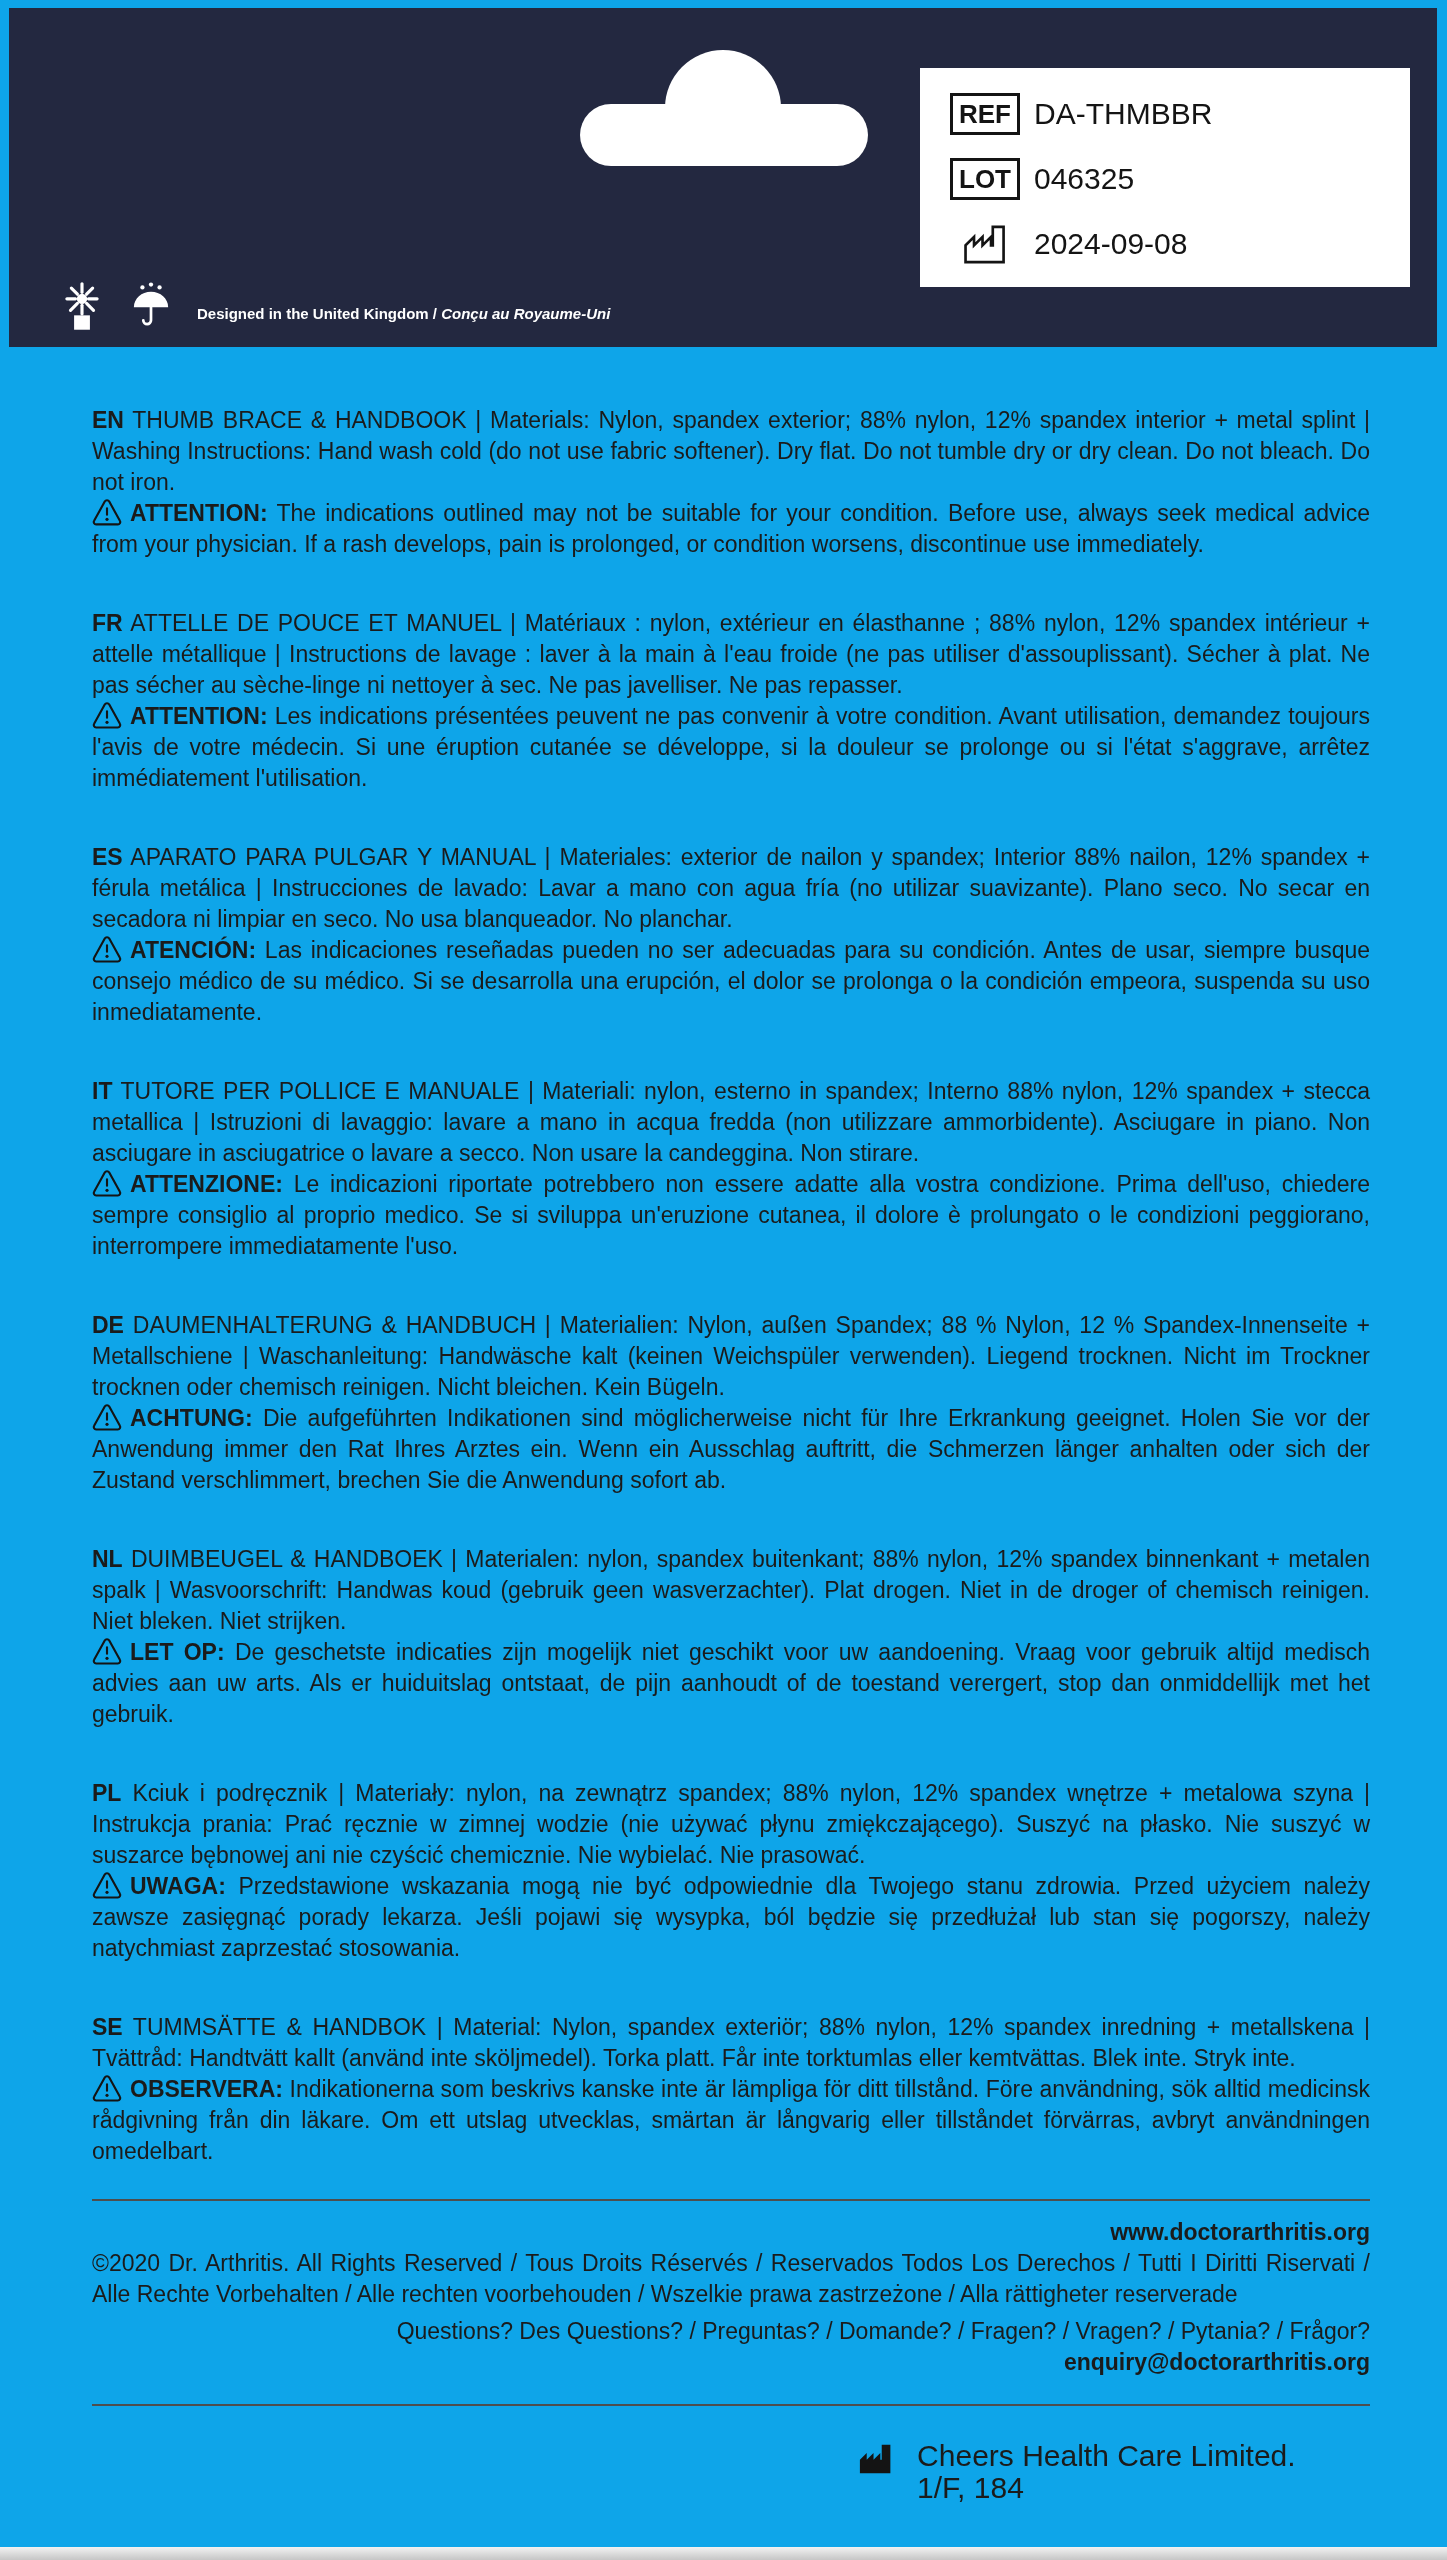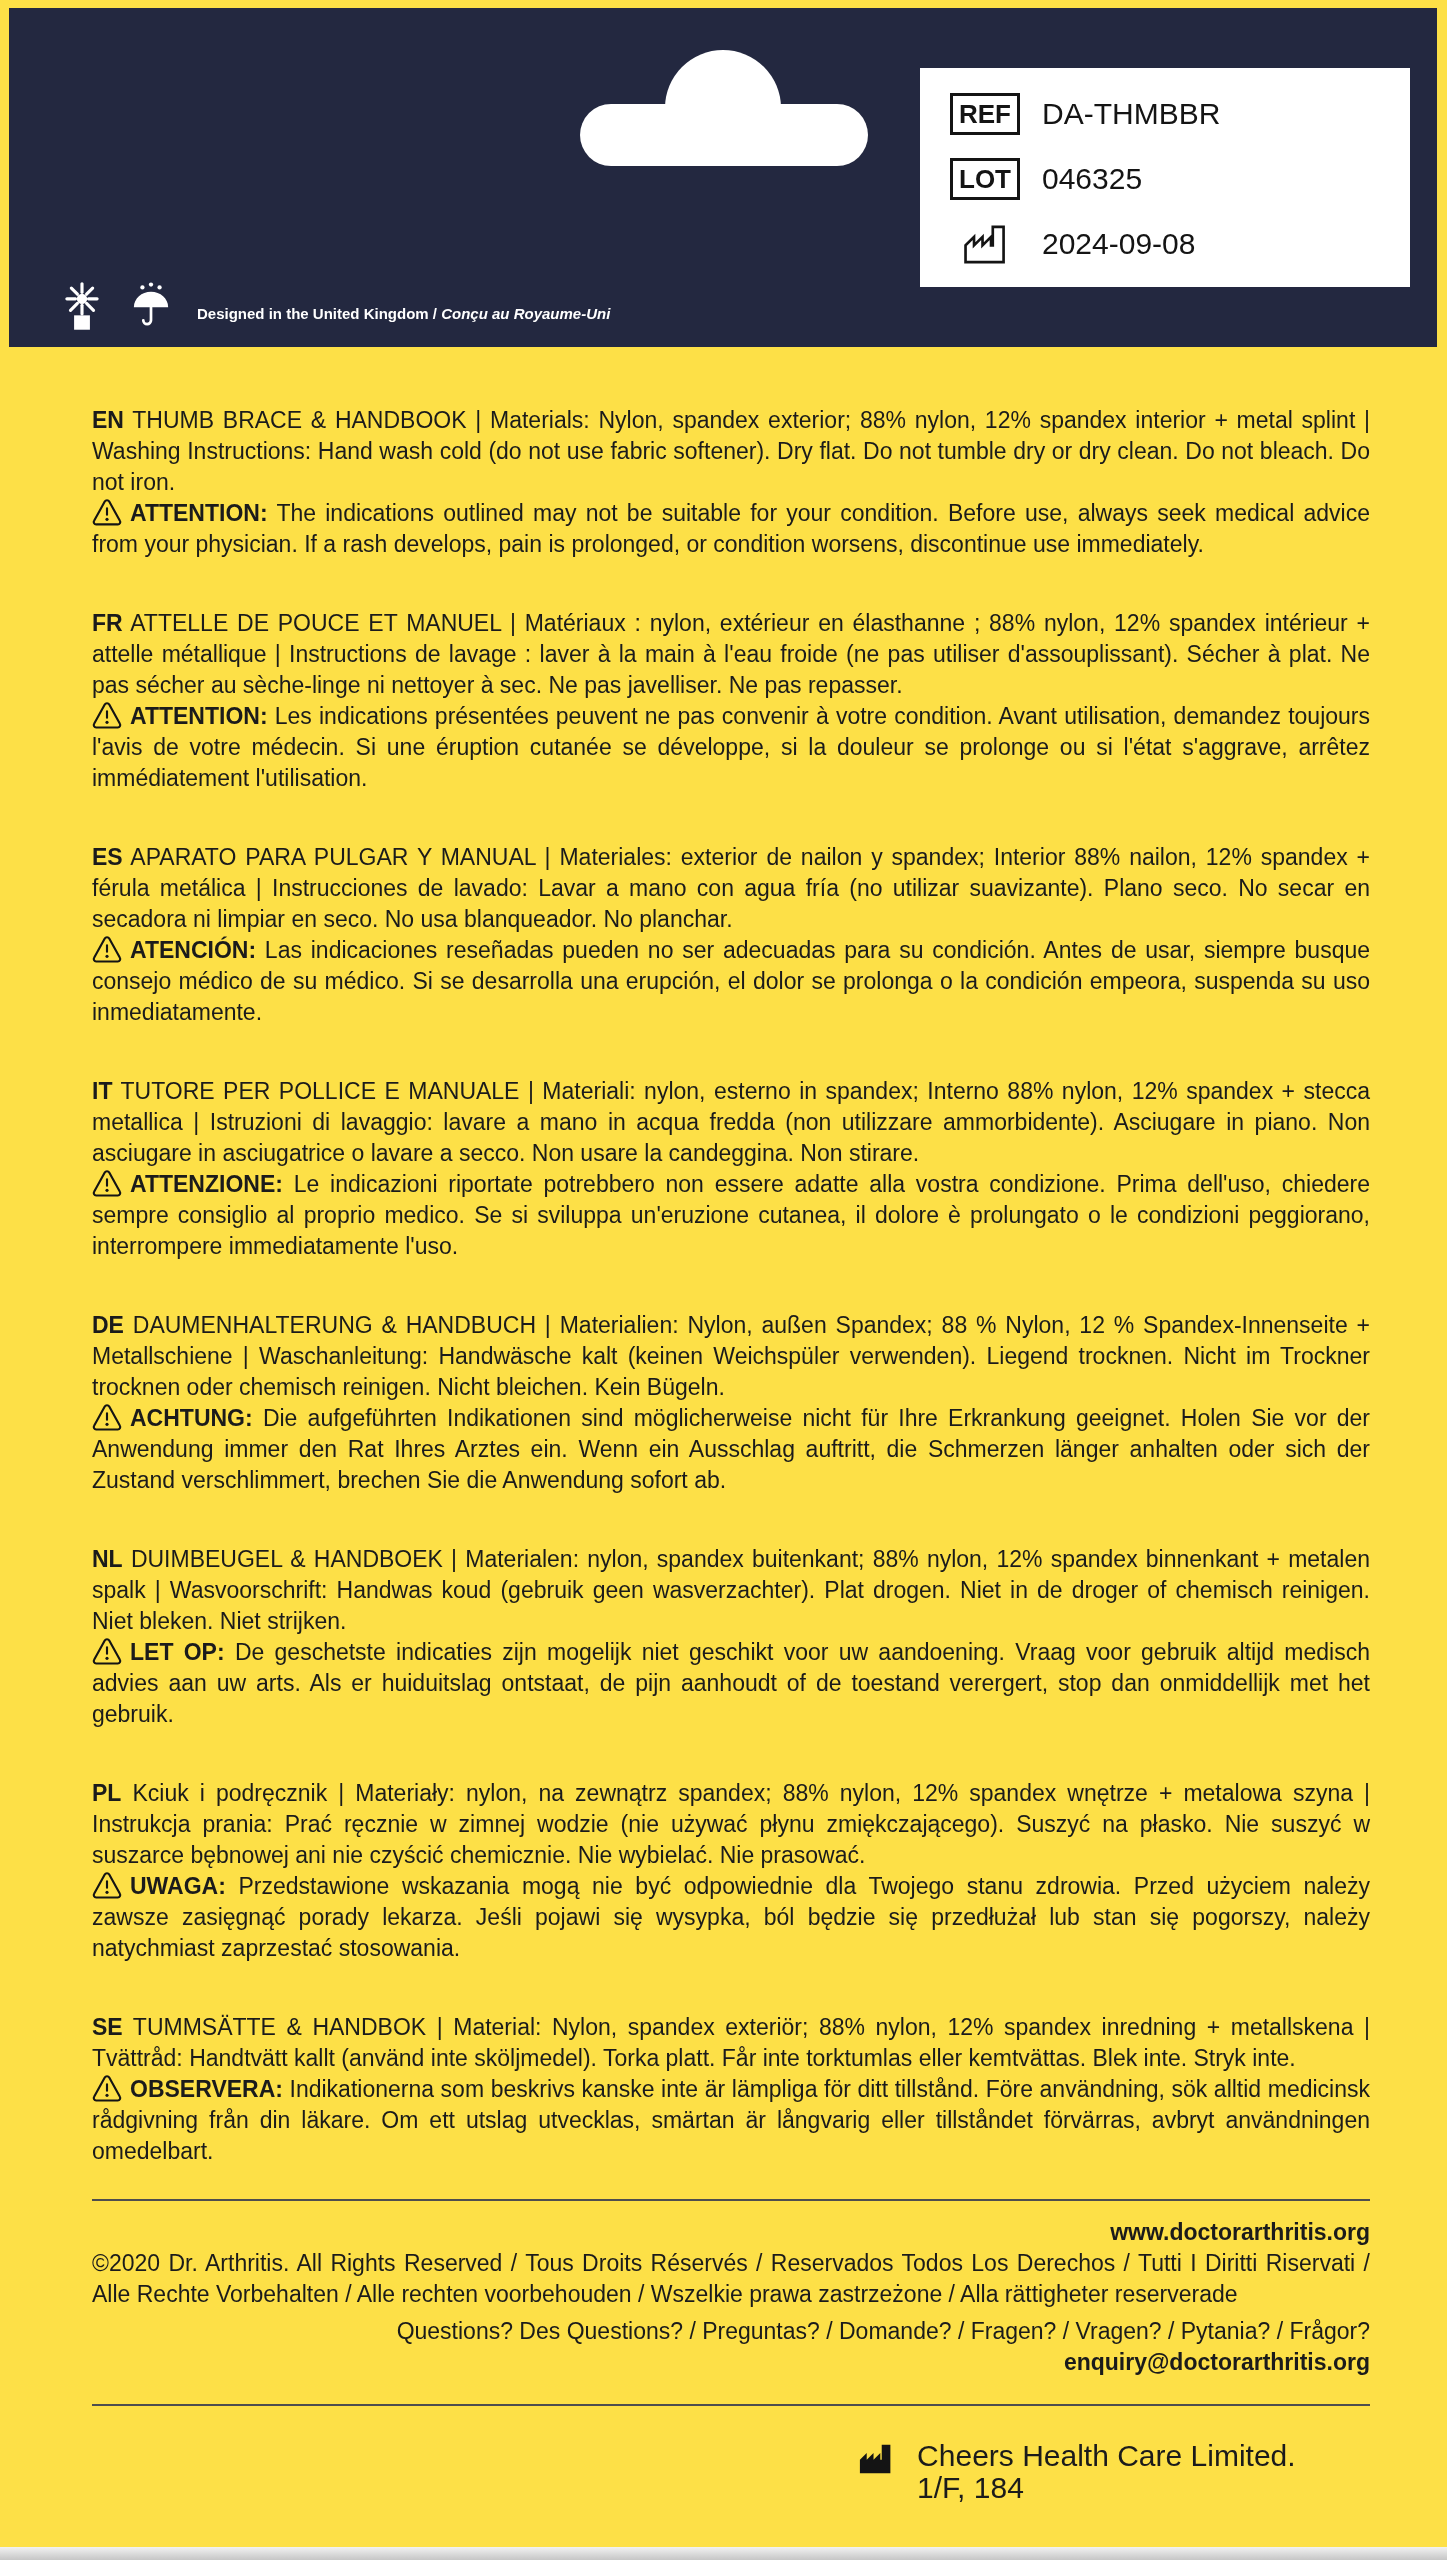--- a/index.html
+++ b/index.html
@@ -1,30 +1,30 @@
 <!DOCTYPE html>
 <html><head>
 <meta charset="utf-8">
 <style>
   * { box-sizing: border-box; }
   body { margin: 0; background: #ffffff; }
   .page {
     position: relative; width: 1447px; height: 2560px; overflow: hidden;
-    background: #fde047; color: #1b1b1b;
+    background: #0ea5e9; color: #1b1b1b;
     font-family: "Liberation Sans", "DejaVu Sans", sans-serif;
   }
 
   
   .header { position: relative; margin: 8px 10px 0 9px; height: 339px; background: #232840; }
   .logo { position: absolute; left: 571px; top: 42px; width: 288px; height: 116px; }
   .info-box { position: absolute; left: 911px; top: 60px; width: 490px; height: 219px; background: #ffffff; padding: 24px 0 0 30px; }
   .info-row { display: flex; align-items: center; height: 44px; margin-bottom: 21px; }
   .tag { width: 70px; height: 42px; border: 3px solid #141414; display: flex; align-items: center; justify-content: center; font-weight: bold; font-size: 26px; color: #141414; }
   .icon-cell { width: 70px; display: flex; justify-content: center; }
-  .info-val { margin-left: 22px; font-size: 30px; color: #141414; white-space: nowrap; }
+  .info-val { margin-left: 14px; font-size: 30px; color: #141414; white-space: nowrap; }
   .designed { position: absolute; left: 50px; bottom: 16px; display: flex; align-items: flex-end; gap: 26px; }
   .designed-text { font-size: 15px; font-weight: bold; color: #ffffff; padding-bottom: 9px; white-space: nowrap; }
   .designed-text i { font-style: italic; }
 
   
   main { margin: 58px 77px 0 92px; }
   section { margin-bottom: 48px; }
   p { margin: 0; text-align: right; }
   .body { font-size: 23px; line-height: 31px; text-align: justify; color: #1b1b1b; }
   .lang { font-weight: bold; }

